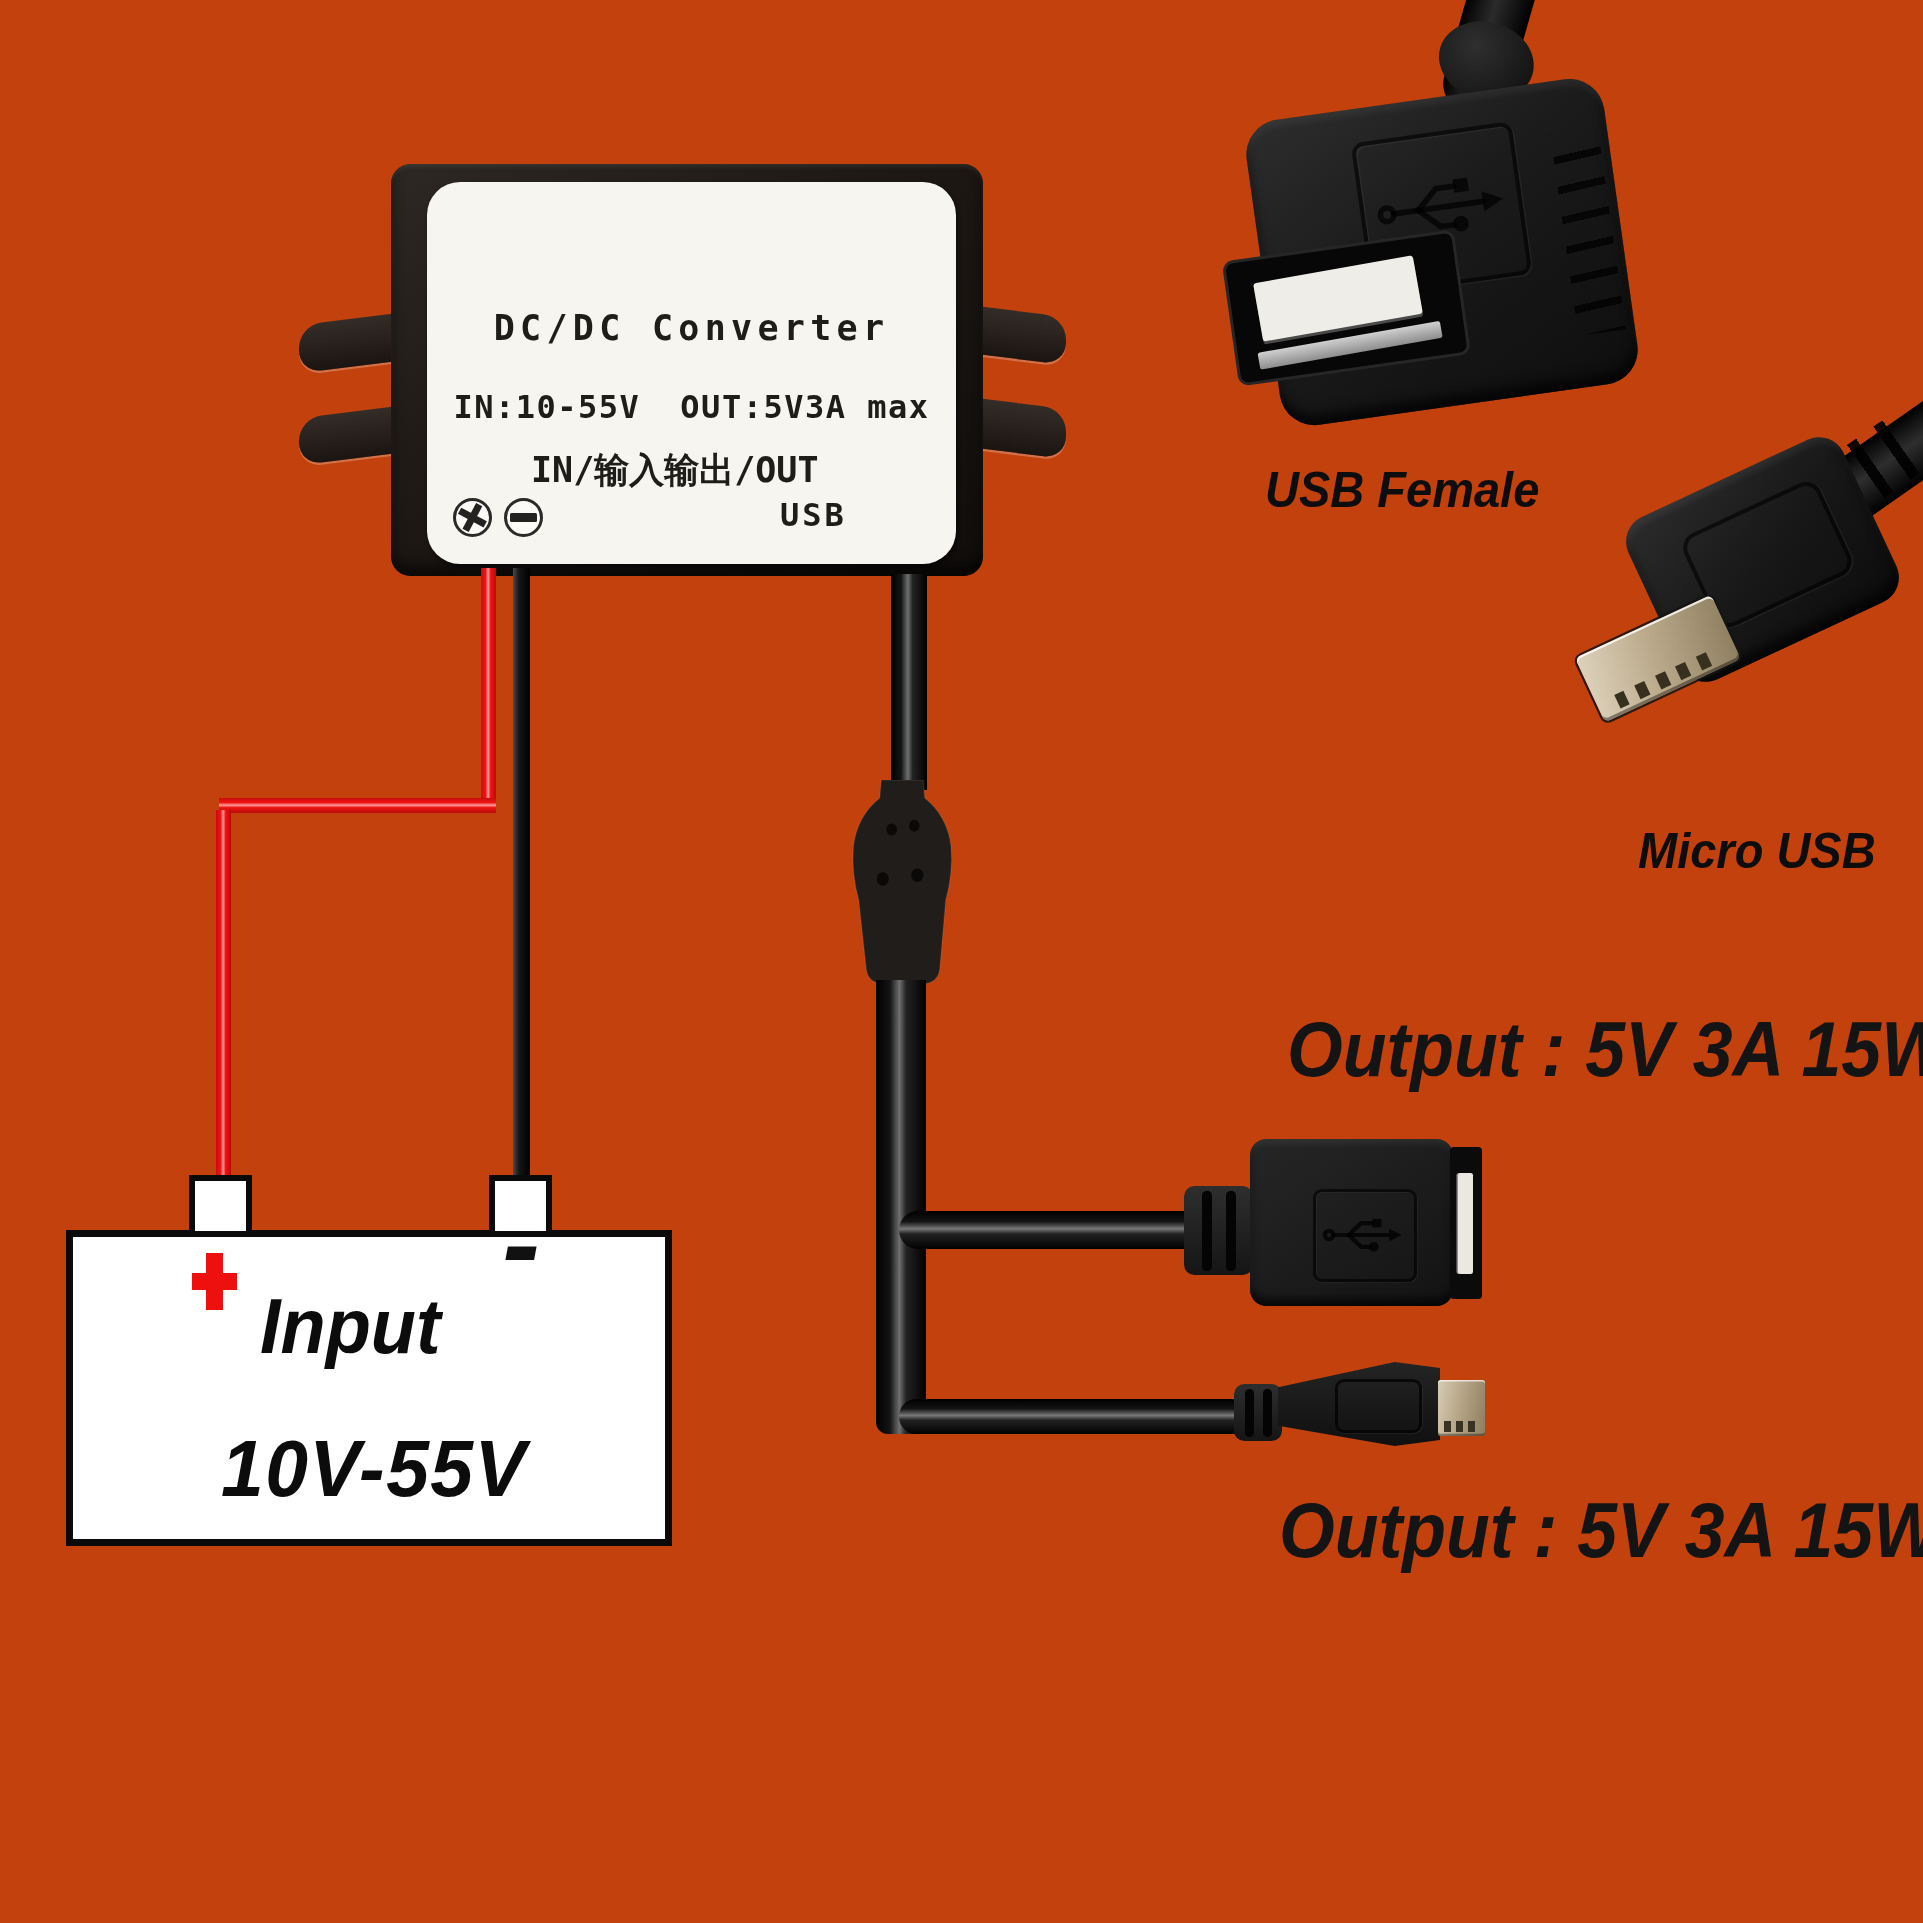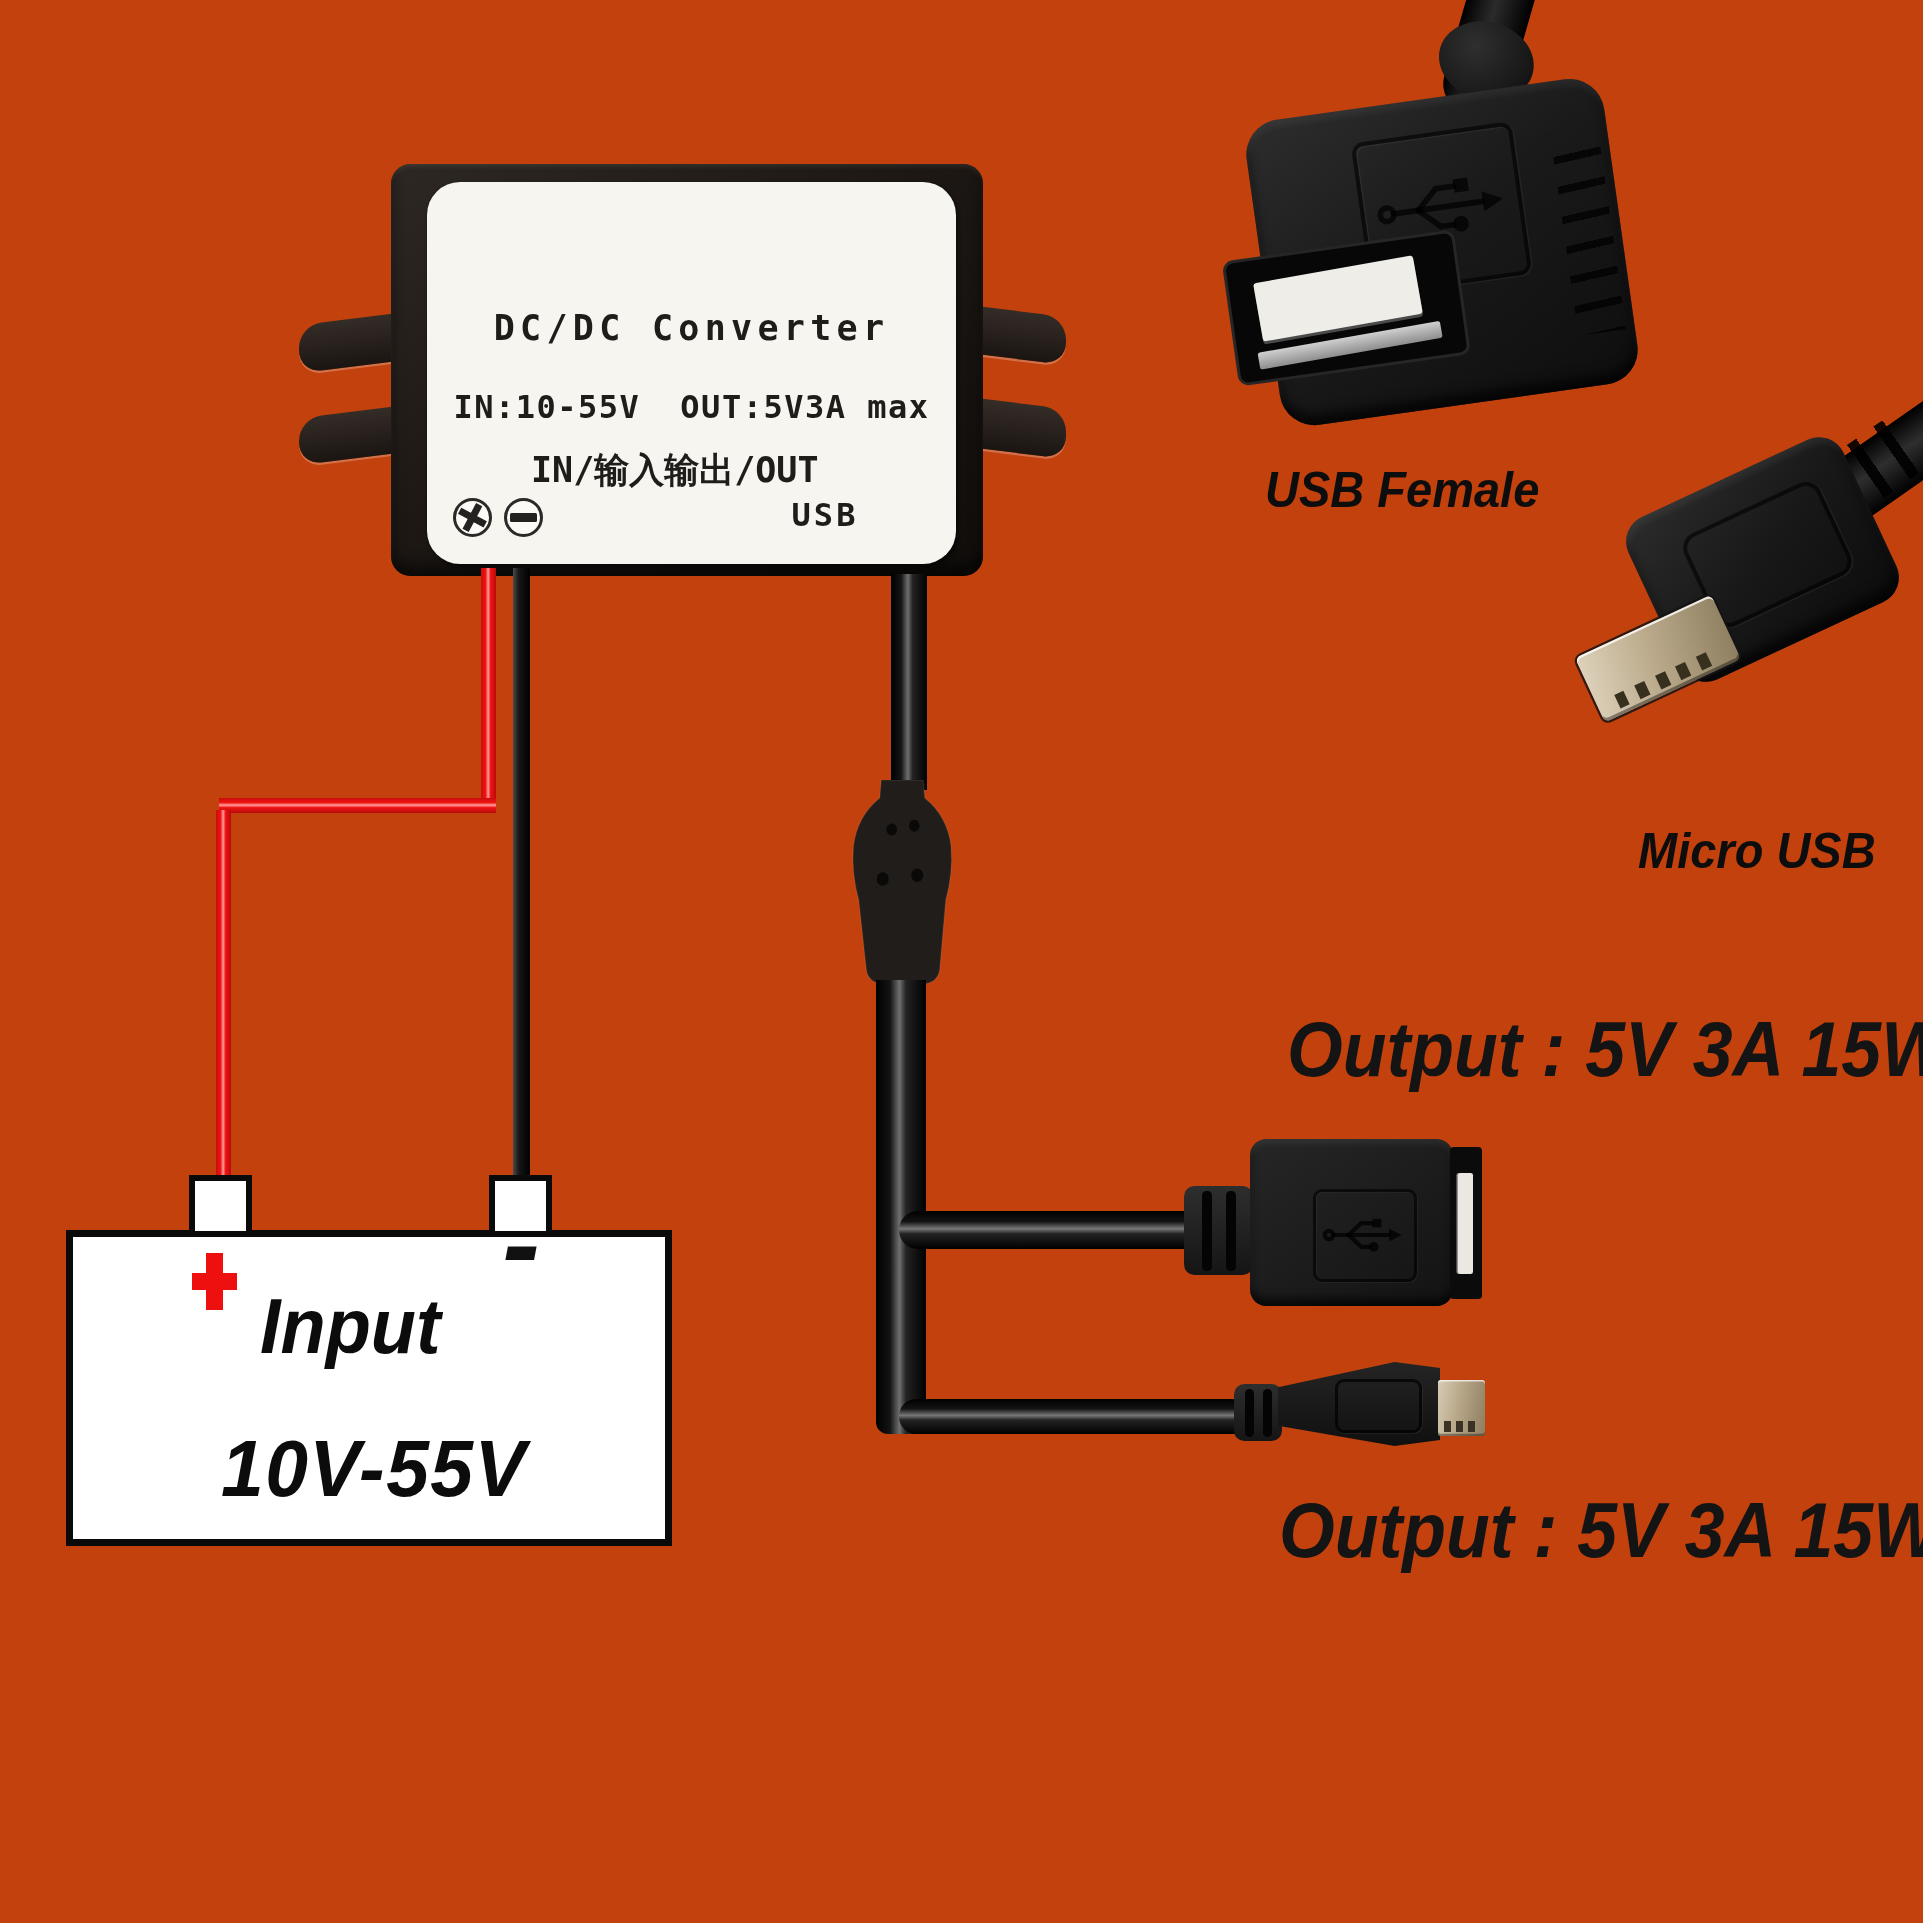--- a/index.html
+++ b/index.html
@@ -17,21 +17,21 @@
   .ear-r1{left:968px;top:311px;width:98px;height:48px;border-radius:0 22.5px 22.5px 0;transform:skewY(7deg);}
   .ear-r2{left:968px;top:403px;width:98px;height:50px;border-radius:0 22.5px 22.5px 0;transform:skewY(7deg);}
   .conv-label{left:427px;top:182px;width:529px;height:382px;border-radius:33px;background:#f7f5f0;
     box-shadow:1.5px 2.3px 4.5px rgba(0,0,0,.45);color:#1f1d1a;}
   .conv-title{left:0;right:0;top:126px;text-align:center;
     font-family:"DejaVu Sans Mono", monospace;font-size:35px;font-weight:600;letter-spacing:5.3px;}
   .conv-spec{left:0;right:0;top:206px;display:flex;justify-content:center;gap:40px;
     font-family:"DejaVu Sans Mono", monospace;font-size:32px;font-weight:600;letter-spacing:1.5px;}
   .conv-iorow{left:0;right:0;top:265px;display:flex;justify-content:center;
     padding:0 53px 0 19.5px;font-family:"DejaVu Sans Mono", monospace;font-size:35px;font-weight:600;}
-  .conv-usb{left:353px;top:314px;width:90px;text-align:center;
+  .conv-usb{left:353px;top:314px;width:90px;
     font-family:"DejaVu Sans Mono", monospace;font-size:32px;font-weight:600;letter-spacing:3px;}
   .screw{width:39px;height:39px;border:3px solid #2a2a28;border-radius:50%;background:#fbfaf7;box-sizing:border-box;}
   .screw-ph{left:25.6px;top:316px;}
   .screw-sl{left:77px;top:316px;}
   .screw i{position:absolute;left:0;right:0;top:0;bottom:0;margin:auto;background:#232220;display:block;}
   .screw-ph .b1{width:6.8px;height:28.6px;transform:rotate(28deg);}
   .screw-ph .b2{width:28.6px;height:6.8px;transform:rotate(28deg);}
   .screw-sl .b1{width:27px;height:9px;border-radius:1.5px;}
 
   

